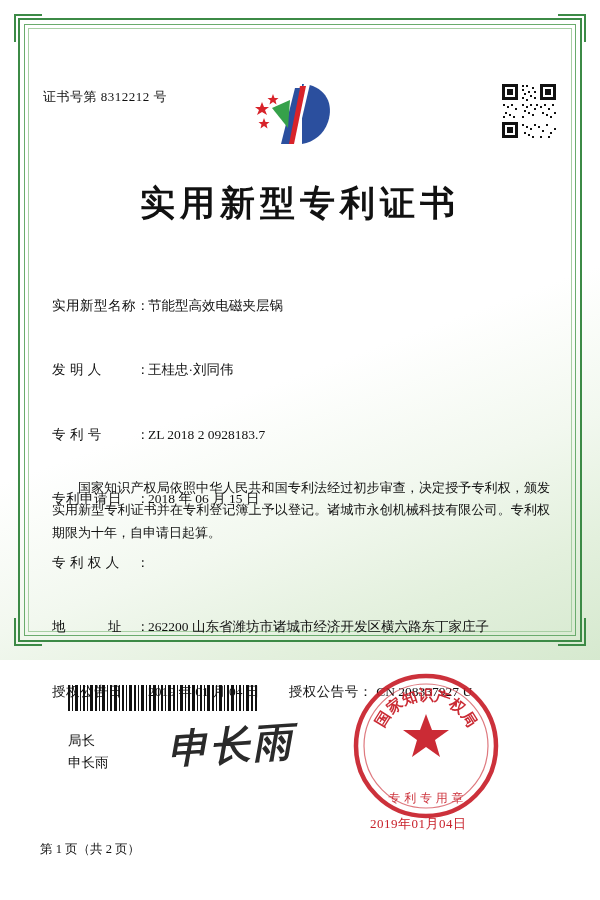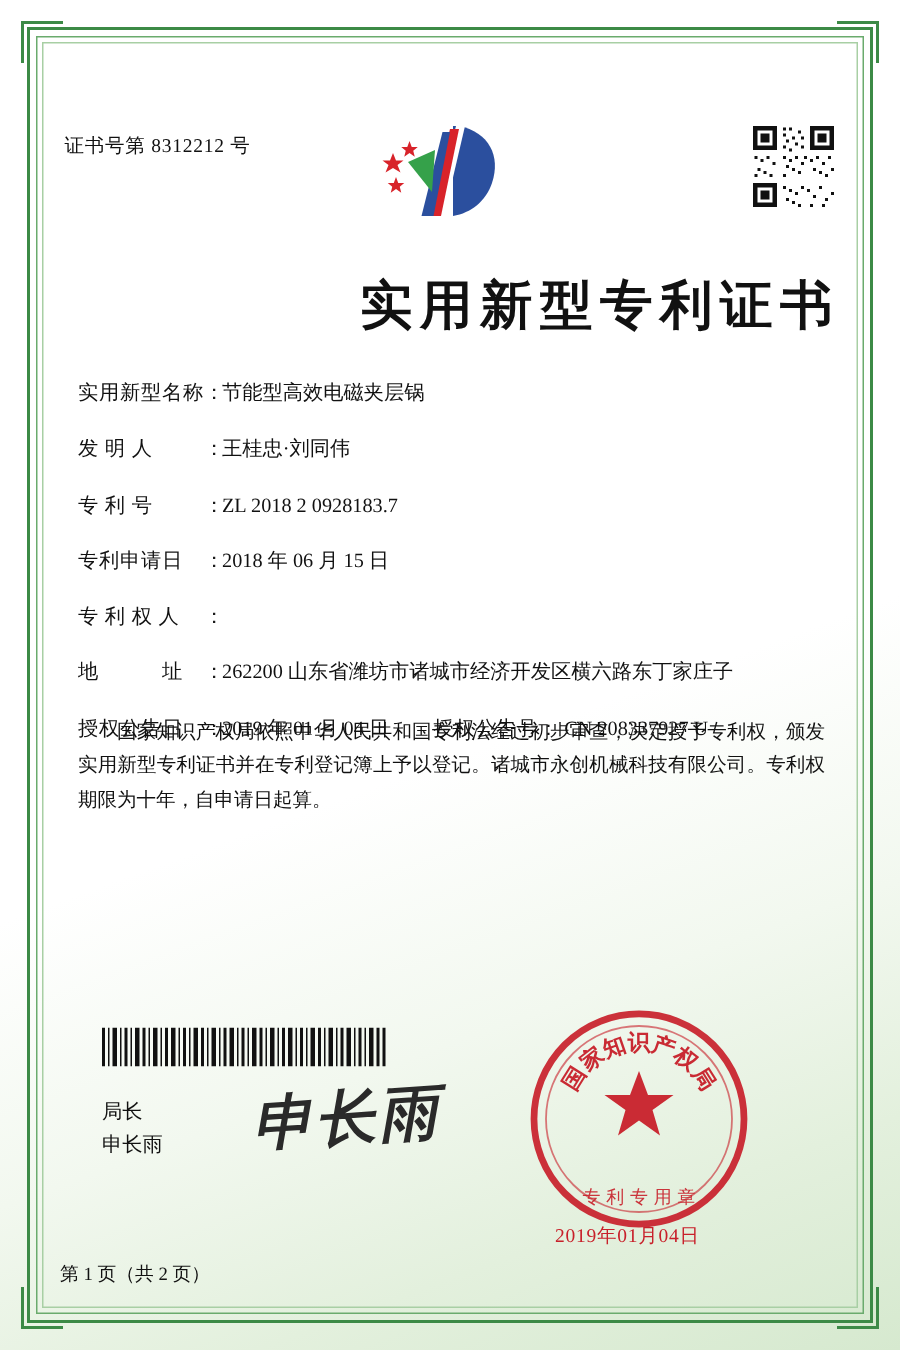--- a/index.html
+++ b/index.html
@@ -13,21 +13,21 @@
     font-family: "Liberation Serif", serif;
     color: #1a1a1a;
     position: relative;
     overflow: hidden;
   }
 
   .certificate {
     position: absolute;
     left: 0; top: 0;
     width: 600px;
-    height: 900px;
+    height: 660px;
     background: linear-gradient(160deg, #ffffff 0%, #ffffff 55%, #f2f8ef 72%, #e3f0dd 86%, #d6e9cf 100%);
   }
 
   
   .border-outer {
     position: absolute;
     left: 18px; top: 18px;
     right: 18px; bottom: 18px;
     border: 2px solid #3c8a46;
   }
@@ -84,39 +84,40 @@
     right: 2px; top: 42px;
     width: 58px; height: 58px;
     background: #fff;
   }
   .qr svg { display: block; }
 
   .title {
     position: absolute;
     left: 0; top: 140px;
     width: 520px;
-    text-align: right;
+    text-align: center;
     font-size: 35px;
     font-weight: bold;
     letter-spacing: 5px;
     color: #111;
     font-family: Liberation Mono, monospace;
   }
 
   .fields {
     position: absolute;
     left: 12px; top: 212px;
     width: 500px;
   }
   .field-row {
     display: flex;
     align-items: center;
     margin-bottom: 17px;
     font-size: 13.5px;
     line-height: 1.5;
+    margin-top: 44px;
   }
   .field-label {
     width: 84px;
     flex: 0 0 84px;
     color: #111;
     letter-spacing: 0.5px;
   }
   .field-colon {
     width: 12px;
     flex: 0 0 12px;

